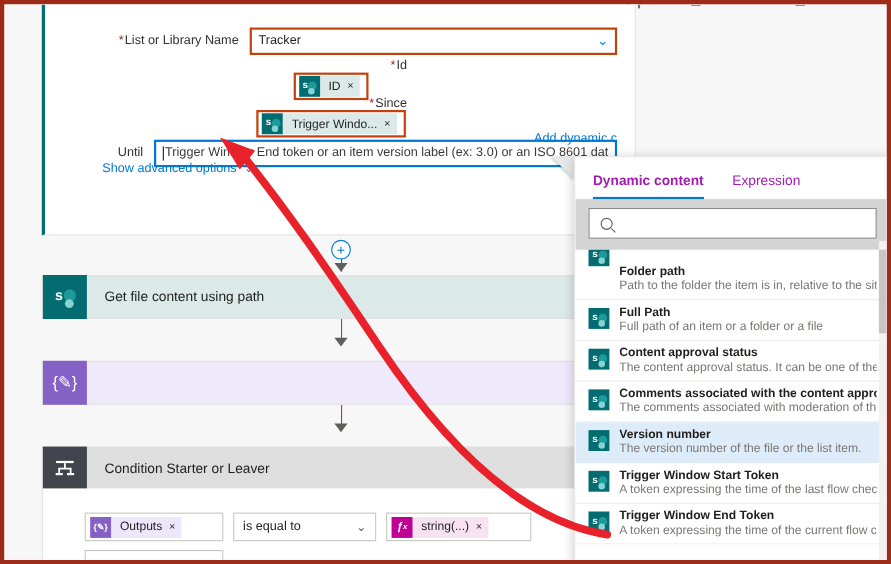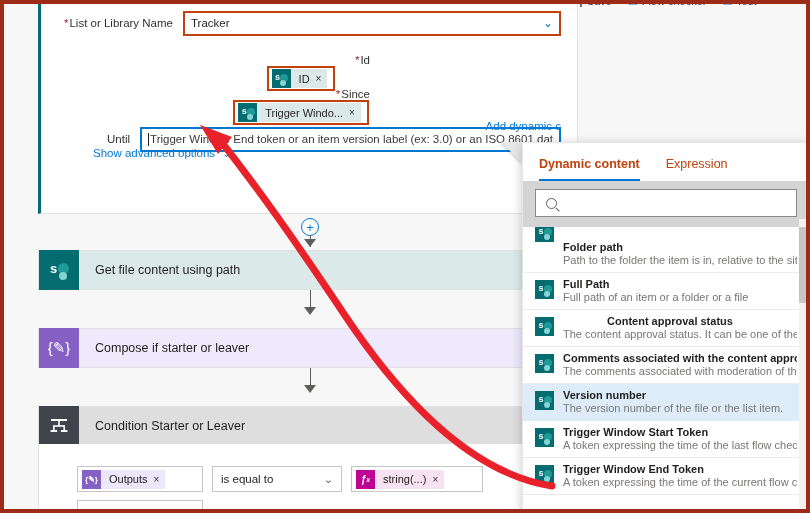--- a/index.html
+++ b/index.html
@@ -176,21 +176,21 @@
     position:absolute; left:497px; top:138px;
     width:0;height:0;
     border-top:21px solid #e8e8e8;
     border-left:21px solid transparent;
     filter:drop-shadow(-1px 1px 1px rgba(0,0,0,.18));
   }
   .fly-tabs {
     display:flex; gap:26px; padding:14px 16px 0 16px; height:38px;
   }
   .fly-tab {
-    font-size:12.5px; color:#c2410c; padding-bottom:7px; cursor:pointer;
+    font-size:12.5px; color:#a21caf; padding-bottom:7px; cursor:pointer;
     white-space:nowrap;
   }
   .fly-tab.active { font-weight:bold; border-bottom:2px solid #0078d4; }
   .fly-search-wrap {
     background:#d4d4d4; padding:8px 12px 10px 12px;
   }
   .fly-search {
     height:28px; background:#fff; border:1px solid #8a8886;
     display:flex; align-items:center; gap:9px; padding:0 10px;
   }
@@ -256,21 +256,21 @@
     <div class="tb-item">
       <span class="tb-ico">☐</span>
       <span>Test</span>
     </div>
   </div>
 
   <div class="designer">
 
     <div class="open-card">
 
-      <div class="field-row" style="top:32px;">
+      <div class="field-row" style="top:46px;padding-left:44px;">
         <div class="field-label">
           <span class="req">*</span><span>List or Library Name</span>
         </div>
         <div class="field-ctl">
           <div class="txtbox">
             <span>Tracker</span>
             <span class="chev">⌄</span>
           </div>
         </div>
       </div>
@@ -353,21 +353,20 @@
           <span class="s" style="font-size:13px;left:1px;top:1px;">s</span>
           <span class="c1" style="width:11px;height:11px;top:3px;right:0;"></span>
           <span class="c2" style="width:8px;height:8px;right:2px;bottom:0;"></span>
         </span>
       </div>
       <div class="step-title">Get file content using path</div>
     </div>
 
     <div class="step" style="top:324px;background:#efeafb;">
       <div class="step-ico" style="background:#8661c5;color:#fff;font-size:15px;">{✎}</div>
-      <div class="step-title">Compose if starter or leaver</div>
     </div>
 
     <div class="step" style="top:402px;background:#dedede;">
       <div class="step-ico" style="background:#41444d;">
         <svg width="22" height="22" viewBox="0 0 22 22" aria-hidden="true">
           <rect x="3" y="4" width="16" height="2" fill="#fff"></rect>
           <rect x="10.2" y="6" width="1.6" height="5" fill="#fff"></rect>
           <rect x="5" y="10.2" width="12" height="1.6" fill="#fff"></rect>
           <rect x="5" y="11" width="1.6" height="4" fill="#fff"></rect>
           <rect x="15.4" y="11" width="1.6" height="4" fill="#fff"></rect>
@@ -449,21 +448,21 @@
 
       <div class="dc-item">
         <span class="dc-ico">
           <span class="sp-glyph">
                 <span class="s">s</span>
                 <span class="c1"></span>
                 <span class="c2"></span>
               </span>
         </span>
         <span class="dc-txt">
-          <span class="dc-name" style="display:block;margin-left:44px;">Content approval status</span>
+          <span class="dc-name" style="display:block;">Content approval status</span>
           <span class="dc-desc" style="display:block;">The content approval status. It can be one of the fo</span>
         </span>
       </div>
 
       <div class="dc-item">
         <span class="dc-ico">
           <span class="sp-glyph">
                 <span class="s">s</span>
                 <span class="c1"></span>
                 <span class="c2"></span>

